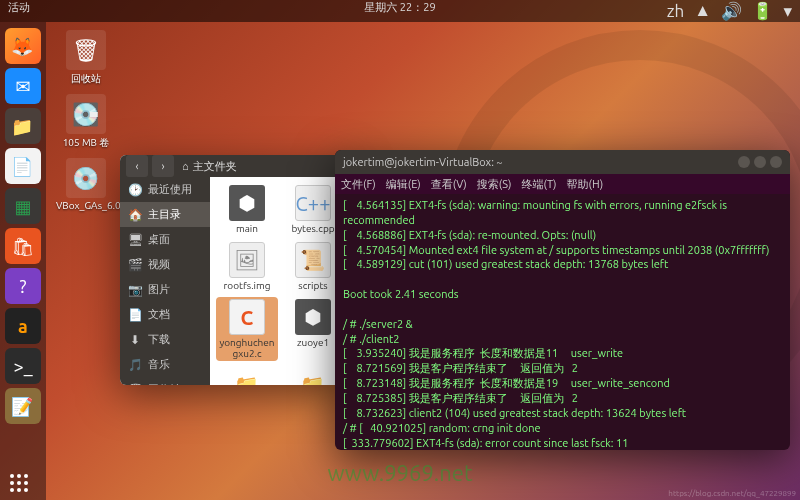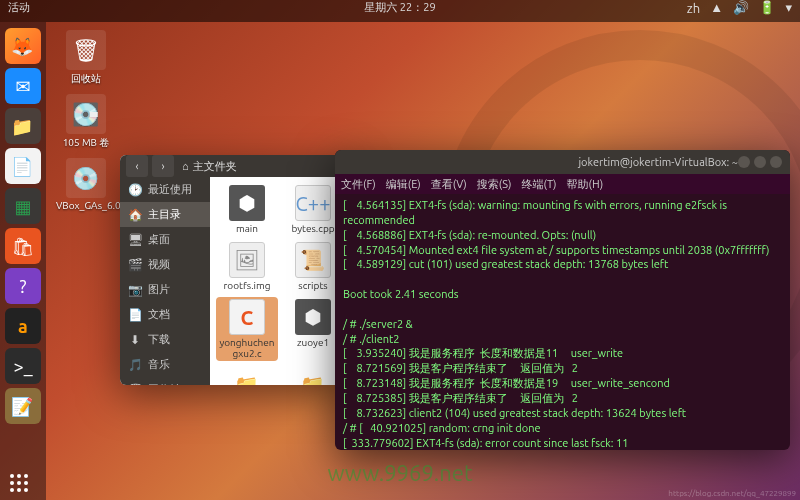--- a/index.html
+++ b/index.html
@@ -1,20 +1,20 @@
 <!DOCTYPE html>
 <html><head>
 <meta charset="utf-8">
 <style>
 *{margin:0;padding:0;box-sizing:border-box;font-family:Ubuntu,sans-serif;font-size:11px}
 body{width:800px;height:500px;overflow:hidden;background:linear-gradient(135deg,#8b2f1a 0%,#c14d2e 35%,#d47a3e 55%,#6b2c63 100%);position:relative}
 .topbar{height:22px;background:rgba(0,0,0,0.55);display:flex;align-items:flex-start;color:#ddd;padding:0 8px;font-size:12px}
 .topbar .center{position:absolute;left:50%;transform:translateX(-50%)}
 .topbar .right{margin-left:auto;display:flex;gap:10px;align-items:center}
-.topbar .right span{font-size:13px}
+.topbar .right span{font-size:17px}
 .dock{position:absolute;left:0;top:22px;bottom:0;width:46px;background:rgba(40,20,20,0.55);display:flex;flex-direction:column;align-items:center;padding-top:6px;gap:4px}
 .dock-icon{width:36px;height:36px;border-radius:6px;display:flex;align-items:center;justify-content:center;font-size:18px;color:#fff;cursor:pointer}
 .di-ff{background:linear-gradient(135deg,#ff9d2f,#ff6126);position:relative}
 .di-tb{background:#1a8cff}
 .di-fm{background:#4a3f3a}
 .di-sw{background:#f3f3f3;color:#2a6099}
 .di-lo{background:#3a3836;color:#2a9d4e}
 .di-st{background:#e95420}
 .di-hp{background:#7b3fc4}
 .di-az{background:#222}
@@ -41,21 +41,21 @@
 .fc-bin{background:#555;color:#fff}
 .fc-cpp{background:#f3f3f3;color:#659ad2;border:1px solid #ccc}
 .fc-img{background:#eee;color:#888;border:1px solid #ccc}
 .fc-sh{background:#f3f3f3;color:#888;border:1px solid #ccc}
 .fc-c{background:#f3f3f3;color:#e95420;border:1px solid #ccc;font-weight:bold}
 .fc-fld{color:#888}
 .flb{font-size:10px;color:#333;word-break:break-all;line-height:1.1}
 
 .term{position:absolute;left:335px;top:150px;width:455px;height:300px;background:#2c0d1f;border-radius:6px;box-shadow:0 10px 40px rgba(0,0,0,0.6);display:flex;flex-direction:column;overflow:hidden}
 .term-title{height:24px;background:#3b3733;color:#ccc;display:flex;align-items:center;padding:0 8px;font-size:11px}
-.term-title .tt{flex:1;text-align:right}
+.term-title .tt{flex:1;text-align:left}
 .term-title .wc{display:flex;gap:4px}
 .wc-b{width:12px;height:12px;border-radius:50%;background:#5a5550;cursor:pointer}
 .term-menu{height:20px;background:#36082a;color:#ccc;display:flex;align-items:center;padding:0 6px;gap:10px;font-size:11px}
 .term-menu span{cursor:pointer}
 .term-body{flex:1;padding:4px 8px;color:#eee;font-family:monospace;font-size:10px;line-height:1.35;overflow:hidden;white-space:pre-wrap}
 .term-body .g{color:#7fff7f}
 .watermark{position:absolute;bottom:15px;left:50%;transform:translateX(-50%);color:rgba(50,150,50,0.6);font-size:22px;font-weight:normal;pointer-events:none}
 .url-corner{position:absolute;bottom:2px;right:4px;color:rgba(255,255,255,0.3);font-size:8px}
 .apps-btn{position:absolute;bottom:8px;left:10px;color:#fff;font-size:16px;cursor:pointer;display:grid;grid-template-columns:repeat(3,4px);gap:3px}
 .apps-btn i{width:4px;height:4px;background:#fff;border-radius:50%}

